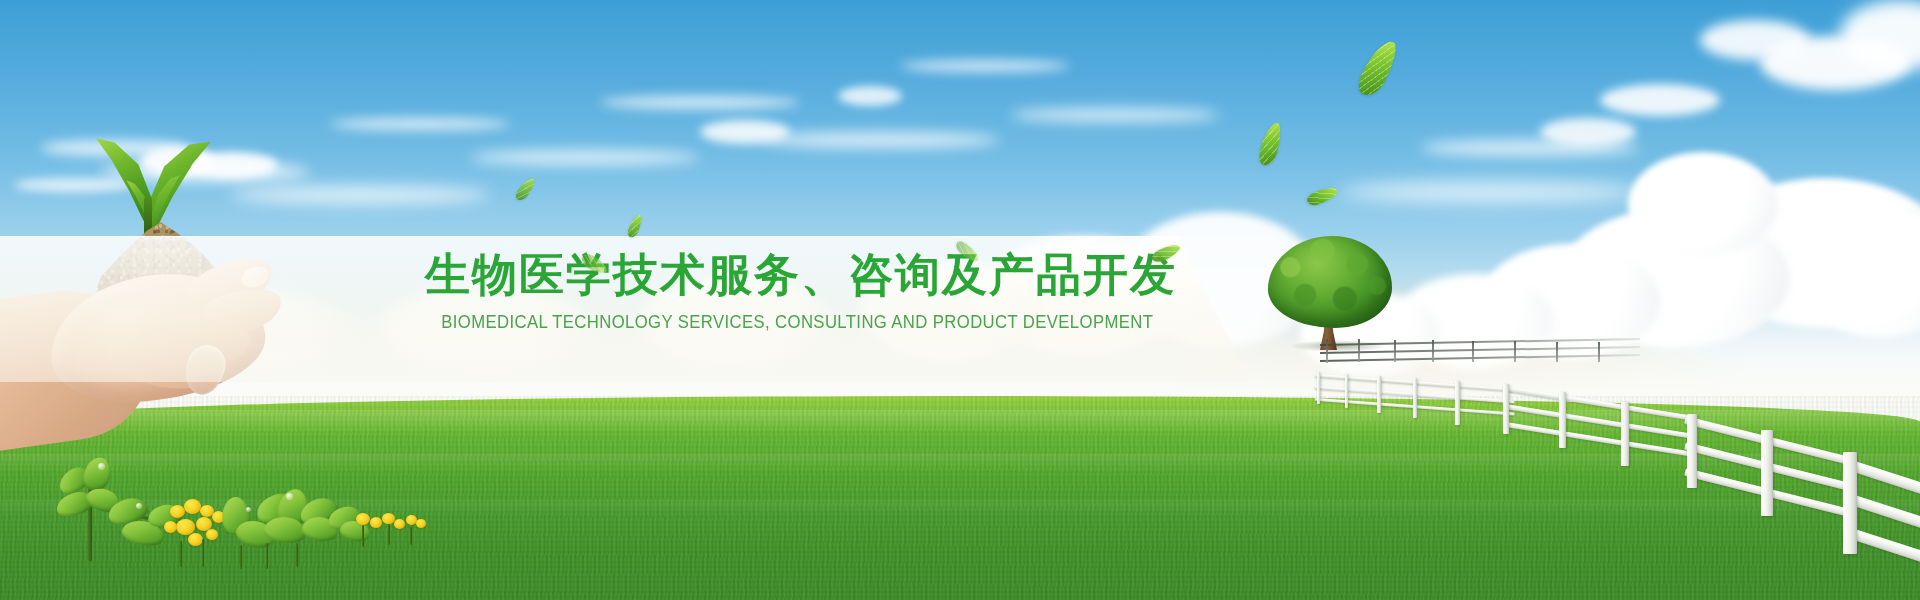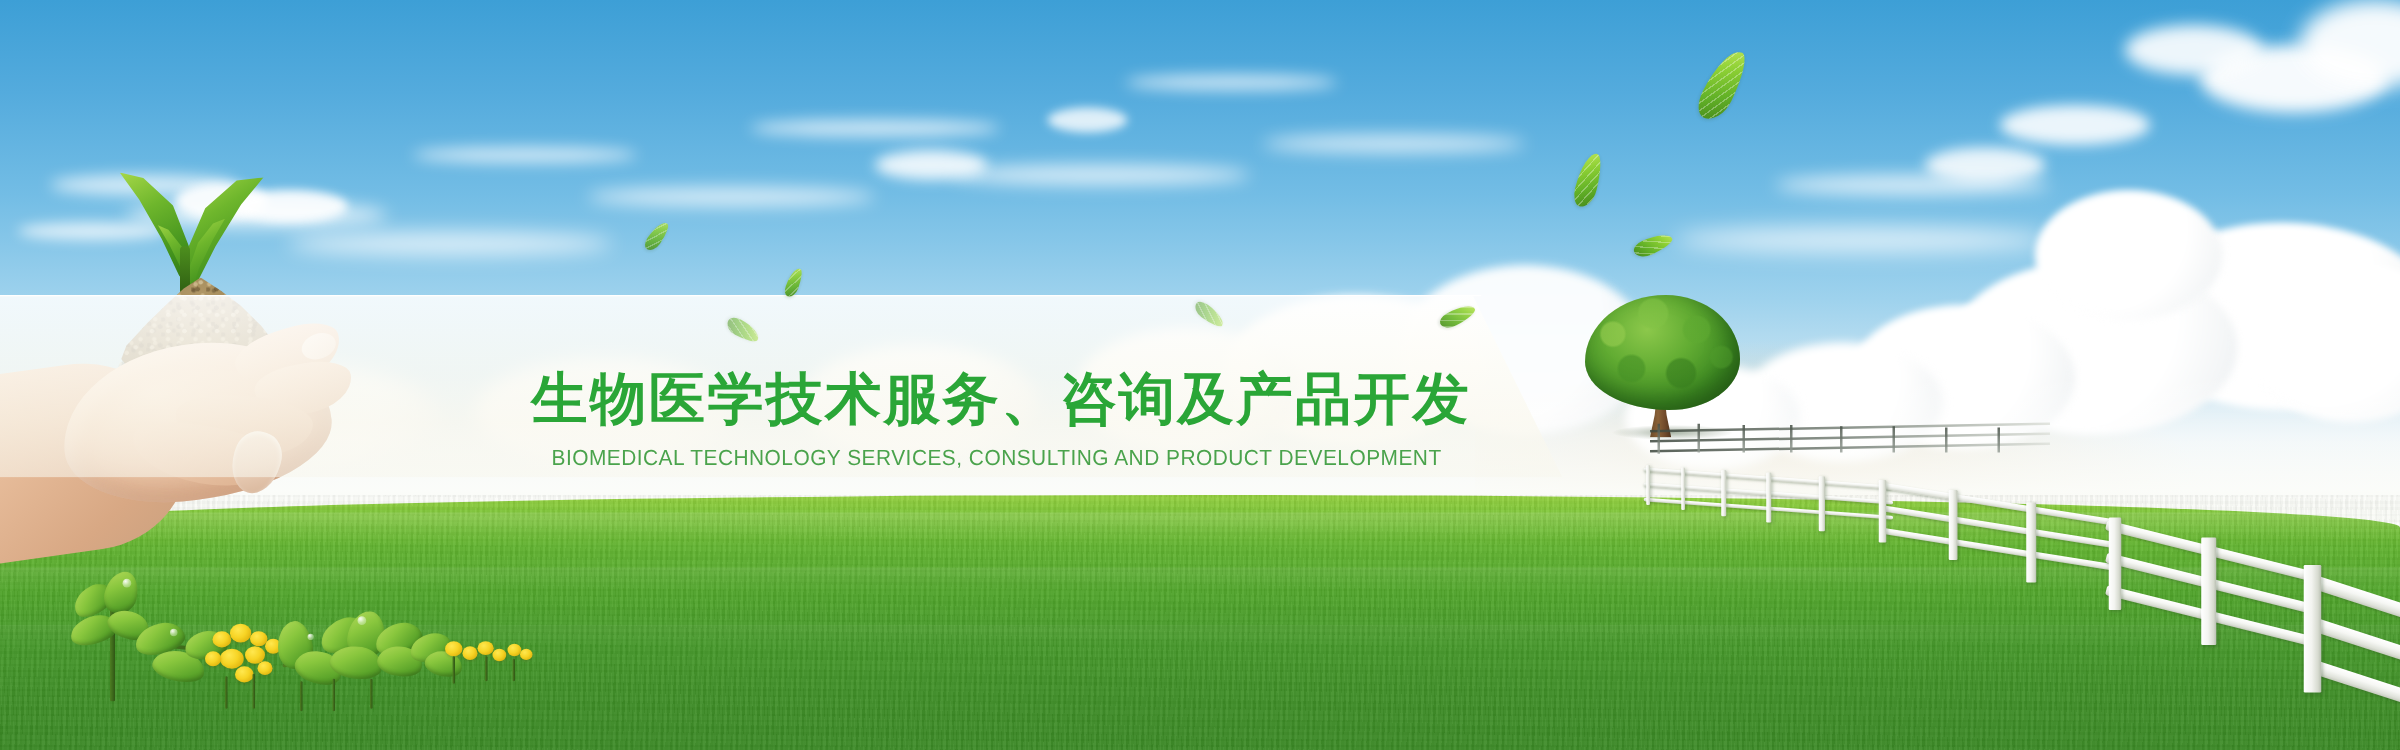--- a/index.html
+++ b/index.html
@@ -100,21 +100,20 @@
   }
   .band-topline {
     position:absolute; left:0; top:236px; width:1185px; height:1px;
     background:rgba(255,255,255,.85);
   }
   .band-text {
     position:absolute;
     left:425px; top:248px;
     width:720px;
     text-align:center;
-    margin-top:44px;
   }
   .title-cn {
     font-family:"Liberation Sans", sans-serif;
     font-size:45px;
     font-weight:bold;
     letter-spacing:2px;
     line-height:1.22;
     color:#2aa637;
     white-space:nowrap;
   }

